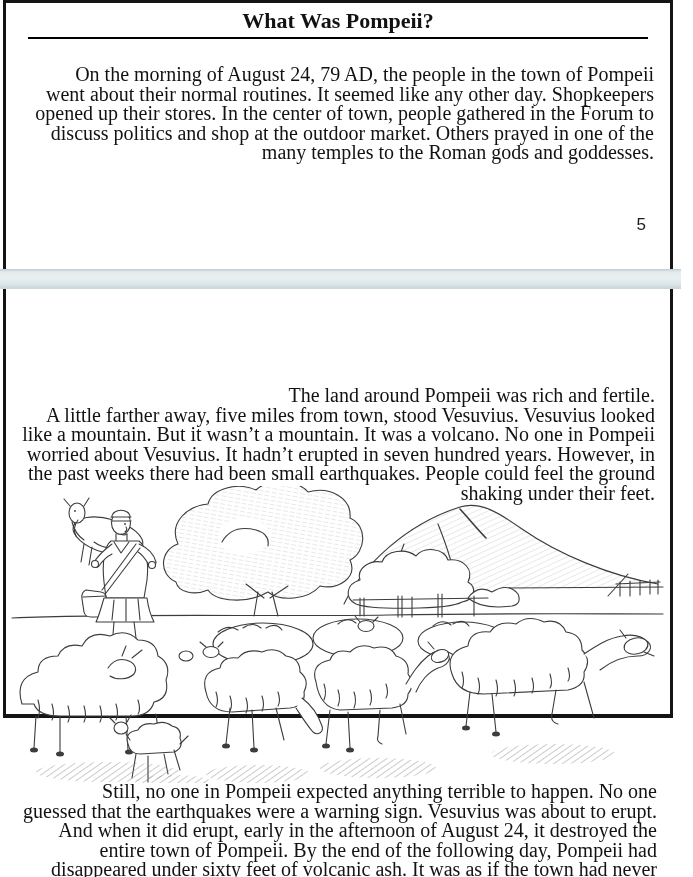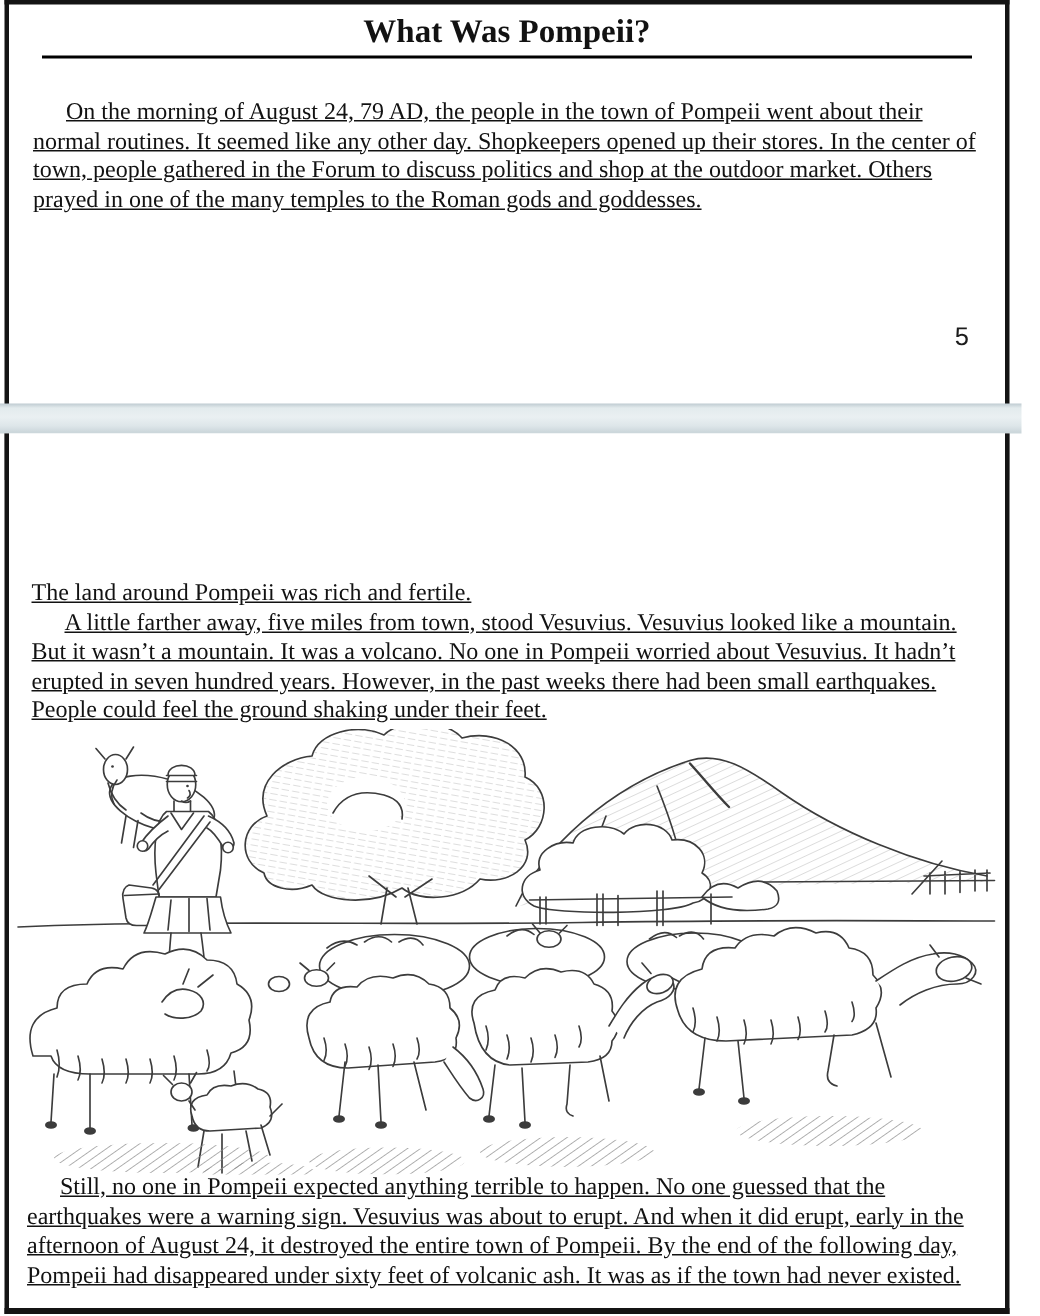--- a/index.html
+++ b/index.html
@@ -11,37 +11,37 @@
   }
   .page{
     position:absolute;left:3px;width:670px;background:#ffffff;box-sizing:border-box;
   }
   .page-1{
     top:0;height:320px;
     border-top:3px solid #141414;border-left:3px solid #141414;border-right:3px solid #141414;
     padding:0 16px;
   }
   .page-2{
-    top:289px;height:587px;
+    top:289px;height:429px;
     border-left:3px solid #141414;border-right:3px solid #141414;border-bottom:4px solid #141414;
     padding:0 15px;overflow:hidden;
   }
   .page-separator{
     position:absolute;left:0;top:269px;width:681px;height:20px;
     background:linear-gradient(to bottom,#bfcbd1 0,#e3ebed 3px,#eaf0f2 9px,#dde6e9 15px,#ccd7db 19px);
   }
   .doc-title{
     margin:0;padding-top:5px;text-align:center;
     font-size:22px;font-weight:bold;line-height:26px;
   }
   .title-rule{
     border:none;border-top:2px solid #000;margin:3px 6px 0 6px;
   }
   .body-text{
-    font-size:16px;line-height:19.6px;text-align:left;text-decoration:underline;
+    font-size:20px;line-height:19.6px;text-align:right;
   }
   .body-text p{margin:0;}
   .body-text p.indent{text-indent:22px;}
   .p1-text{padding-top:26px;}
   .page-number{
     position:absolute;right:24px;top:212px;
     font-family:"Liberation Sans","DejaVu Sans",sans-serif;
     font-size:17px;color:#1c1c1c;
   }
   .p2-top-text{padding-top:97px;}

